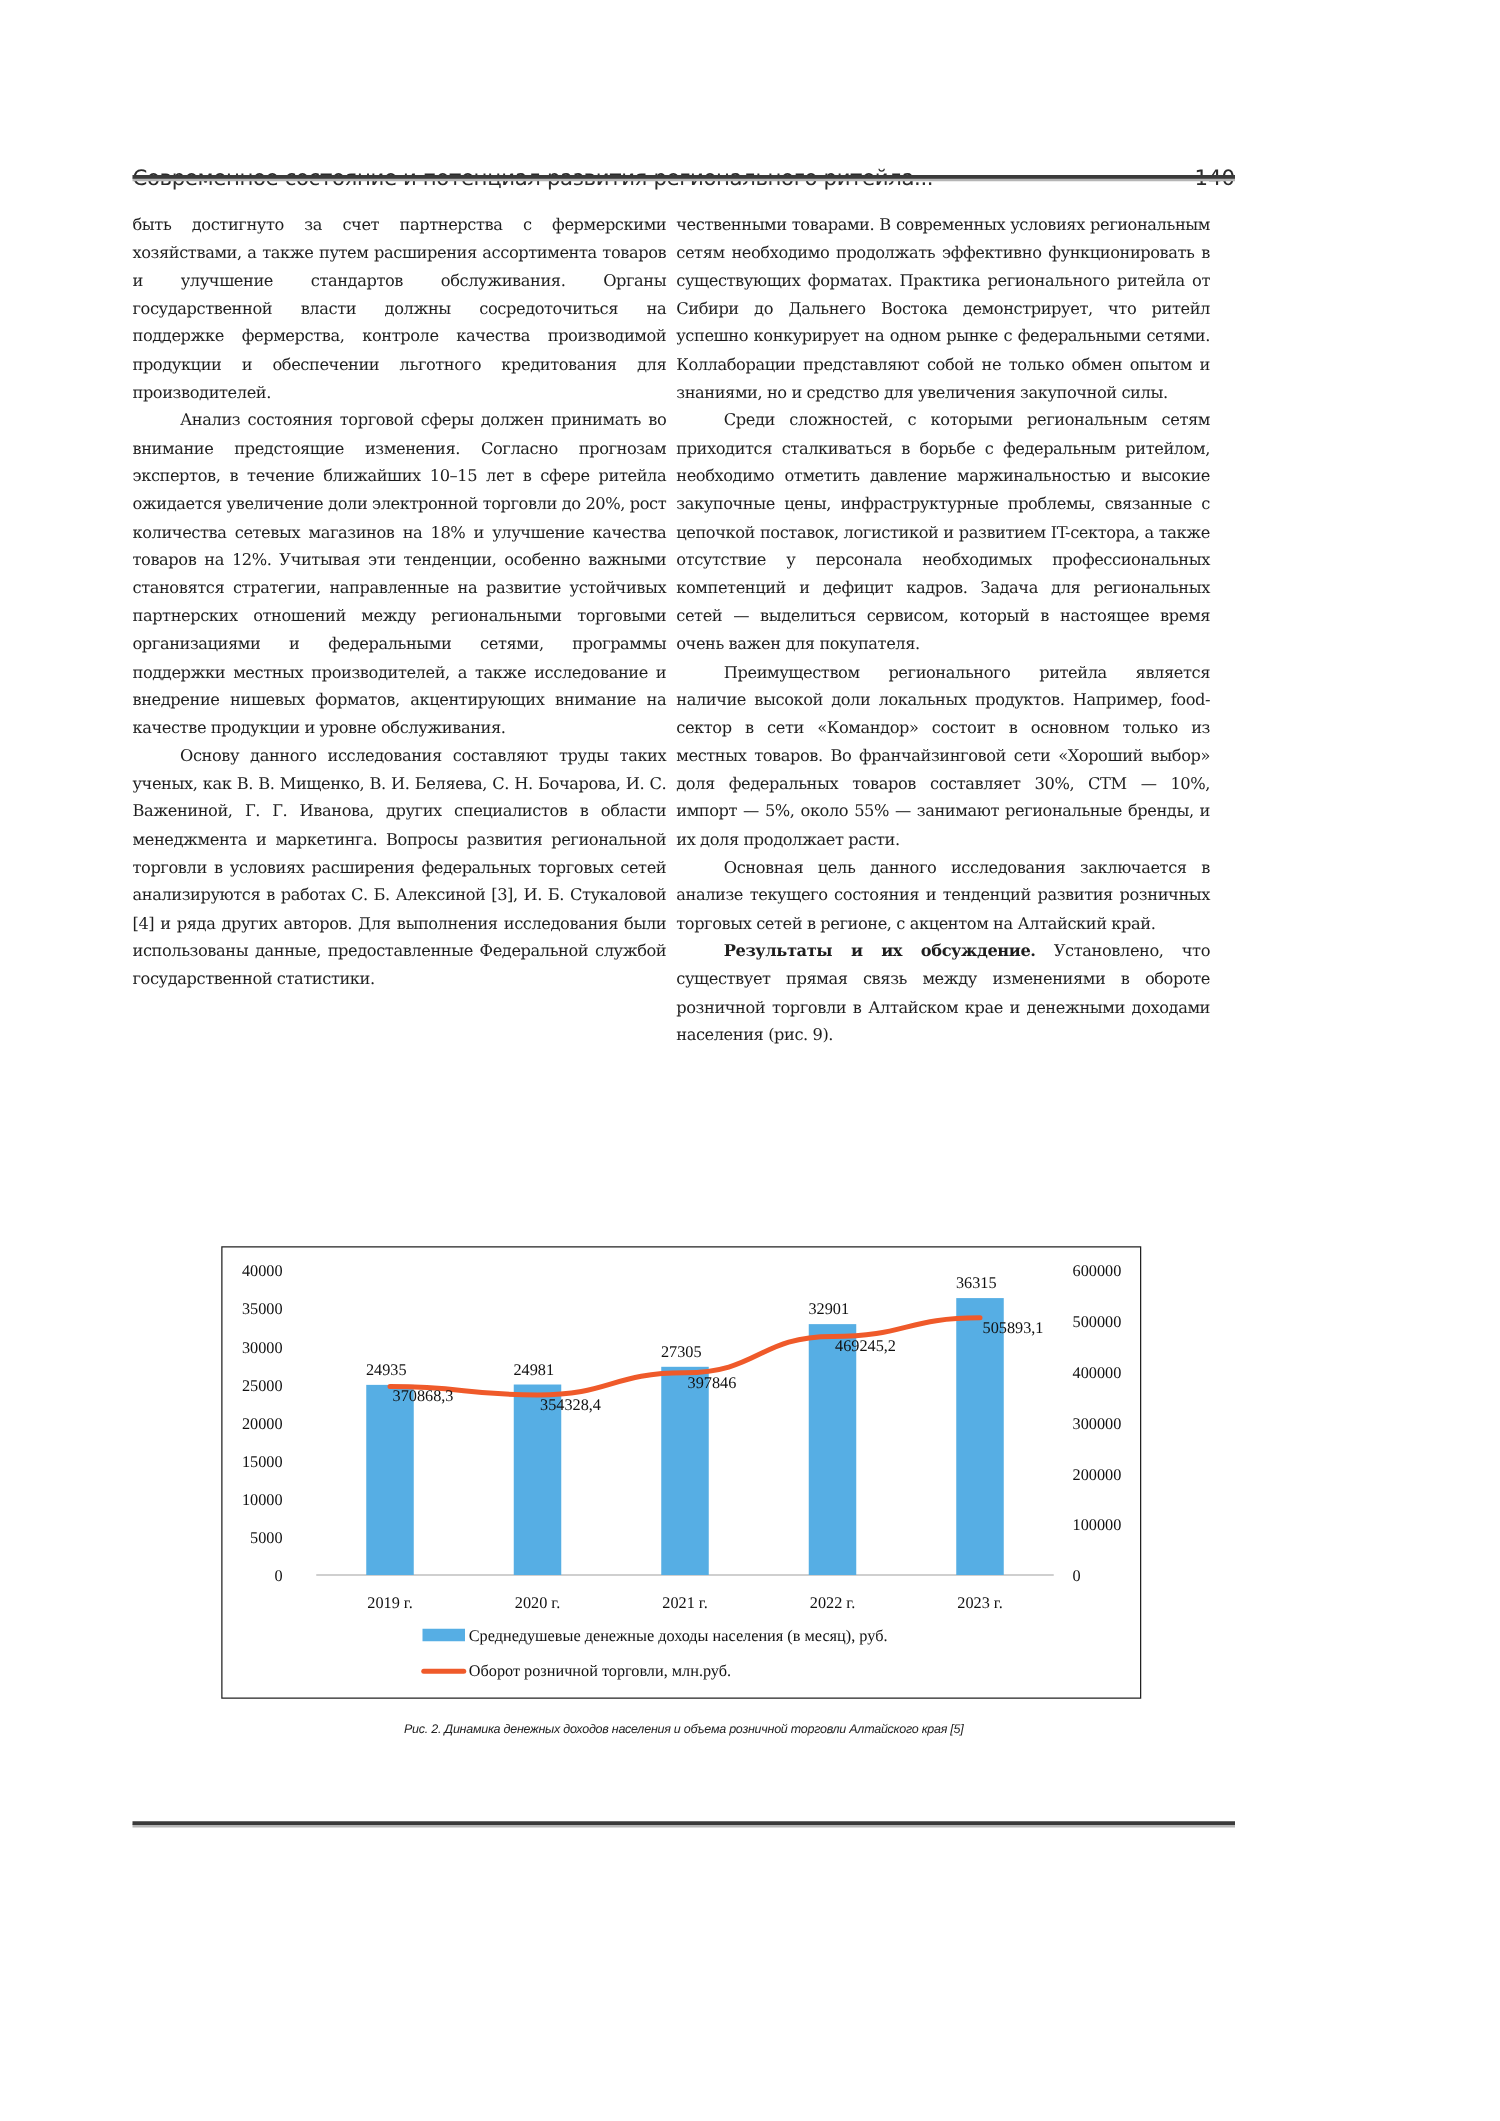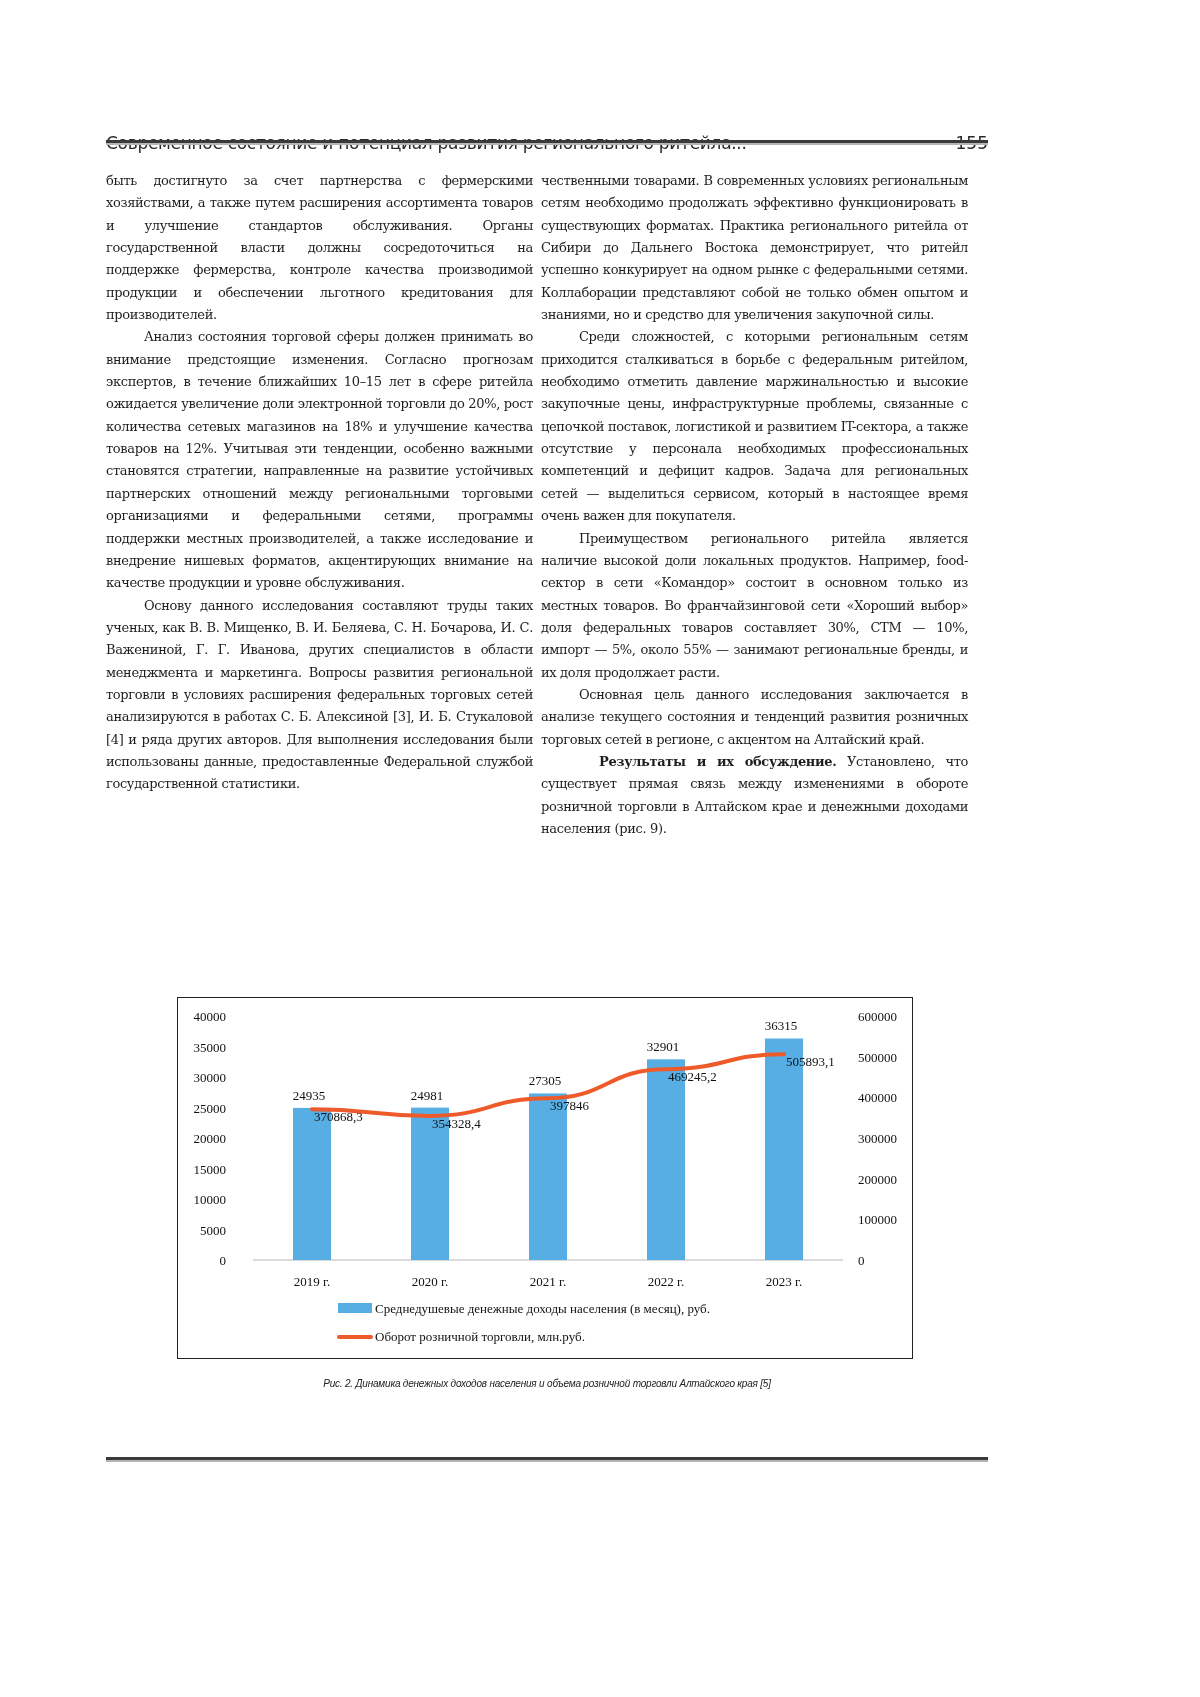--- a/index.html
+++ b/index.html
@@ -20,40 +20,40 @@
   }
   .column {
     position: absolute; top: 170px; width: 427px;
     font-family: "DejaVu Serif", serif; font-size: 13px; line-height: 22.35px;
     color: #1e1e1e; text-align: justify; letter-spacing: -0.35px;
   }
   .col-left { left: 106px; }
   .col-right { left: 541px; }
   .column p { margin: 0; text-indent: 38px; }
   .column p.noindent { text-indent: 0; }
-  .column .bold { font-weight: bold; margin-left: 20px; }
+  .column .bold { font-weight: bold; }
 
   .figure {
     position: absolute; left: 177px; top: 997px; width: 734px; height: 360px;
     border: 1.5px solid #222; background: #fff;
   }
   .figure svg { position: absolute; left: 0; top: 0; }
   .caption {
     position: absolute; left: 106px; top: 1378px; width: 882px; text-align: center;
     font-family: "Liberation Sans", sans-serif; font-style: italic; font-size: 10px; color: #222;
     letter-spacing: -0.2px;
   }
   .chart-text { font-family: "Liberation Serif", serif; fill: #111; }
 </style>
 </head>
 <body>
 
 <div class="page-header">
   <span class="running-title">Современное состояние и потенциал развития регионального ритейла...</span>
-  <span class="page-number">155</span>
+  <span class="page-number">140</span>
 </div>
 <div class="rule-top"></div>
 
 <div class="column col-left" id="col-left">
     <p class="noindent"><span>быть достигнуто за счет партнерства с фермерскими хозяйствами, а также путем расширения ассортимента товаров и улучшение стандартов обслуживания. Органы государственной власти должны сосредоточиться на поддержке фермерства, контроле качества производимой продукции и обеспечении льготного кредитования для производителей.</span></p>
     <p><span>Анализ состояния торговой сферы должен принимать во внимание предстоящие изменения. Согласно прогнозам экспертов, в течение ближайших 10–15 лет в сфере ритейла ожидается увеличение доли электронной торговли до 20%, рост количества сетевых магазинов на 18% и улучшение качества товаров на 12%. Учитывая эти тенденции, особенно важными становятся стратегии, направленные на развитие устойчивых партнерских отношений между региональными торговыми организациями и федеральными сетями, программы поддержки местных производителей, а также исследование и внедрение нишевых форматов, акцентирующих внимание на качестве продукции и уровне обслуживания.</span></p>
     <p><span>Основу данного исследования составляют труды таких ученых, как В. В. Мищенко, В. И. Беляева, С. Н. Бочарова, И. С. Важениной, Г. Г. Иванова, других специалистов в области менеджмента и маркетинга. Вопросы развития региональной торговли в условиях расширения федеральных торговых сетей анализируются в работах С. Б. Алексиной [3], И. Б. Стукаловой [4] и ряда других авторов. Для выполнения исследования были использованы данные, предоставленные Федеральной службой государственной статистики.</span></p>
   </div>
 <div class="column col-right" id="col-right">
     <p class="noindent"><span>чественными товарами. В современных условиях региональным сетям необходимо продолжать эффективно функционировать в существующих форматах. Практика регионального ритейла от Сибири до Дальнего Востока демонстрирует, что ритейл успешно конкурирует на одном рынке с федеральными сетями. Коллаборации представляют собой не только обмен опытом и знаниями, но и средство для увеличения закупочной силы.</span></p>

